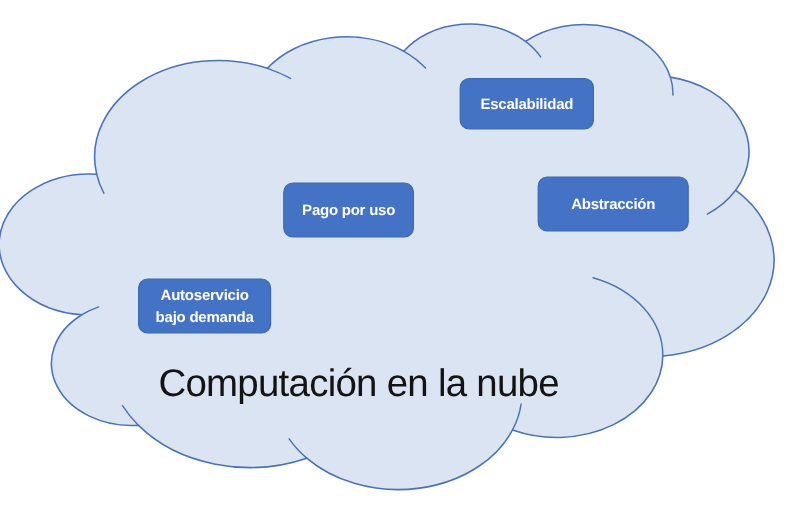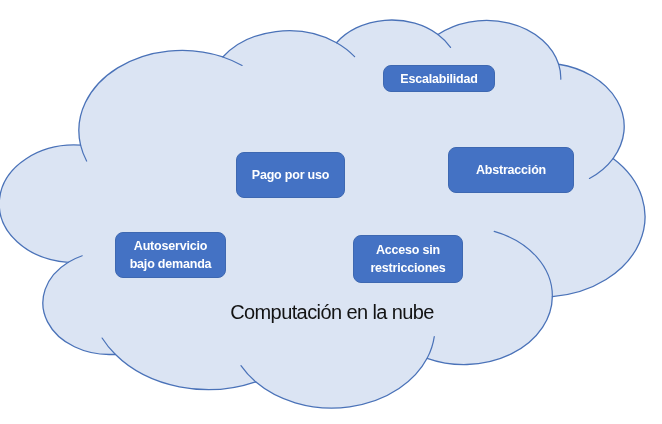--- a/index.html
+++ b/index.html
@@ -34,33 +34,33 @@
     letter-spacing: -0.2px;
     line-height: 18px;
     display: flex;
     align-items: center;
     justify-content: center;
     text-align: center;
     padding: 2px 4px;
     box-sizing: border-box;
   }
   .node-multipropietario { left: 150px; top: 72px;  width: 137px; height: 44px; }
-  .node-escalabilidad    { left: 383px; top: 65px;  width: 112px; height: 27px; }
+  .node-escalabilidad    { left: 383px; top: 65px;  width: 112px; height: 43px; }
   .node-pago-por-uso     { left: 236px; top: 152px; width: 109px; height: 46px; text-align: center; }
   .node-abstraccion      { left: 448px; top: 147px; width: 126px; height: 46px; }
   .node-autoservicio     { left: 115px; top: 232px; width: 111px; height: 46px; justify-content: flex-end; }
   .node-acceso           { left: 353px; top: 235px; width: 110px; height: 48px; }
   .diagram-title {
     position: absolute;
     left: 132px;
     top: 301px;
     width: 400px;
-    text-align: center;
+    text-align: left;
     color: #131313;
-    font-size: 20px;
+    font-size: 32px;
     letter-spacing: -0.6px;
     white-space: nowrap;
   }
 </style>
 </head>
 <body>
 
 <div class="stage">
 
   <svg class="cloud-svg" viewBox="458 22 40389 44471" preserveAspectRatio="none" xmlns="http://www.w3.org/2000/svg">
@@ -99,19 +99,16 @@
   </div>
 
   <div class="node node-abstraccion">
     <span>Abstracción</span>
   </div>
 
   <div class="node node-autoservicio">
     <span>Autoservicio bajo demanda</span>
   </div>
 
-  <div class="node node-acceso">
-    <span>Acceso sin restricciones</span>
-  </div>
 
   <div class="diagram-title">Computación en la nube</div>
 
 </div>
 
 </body></html>

